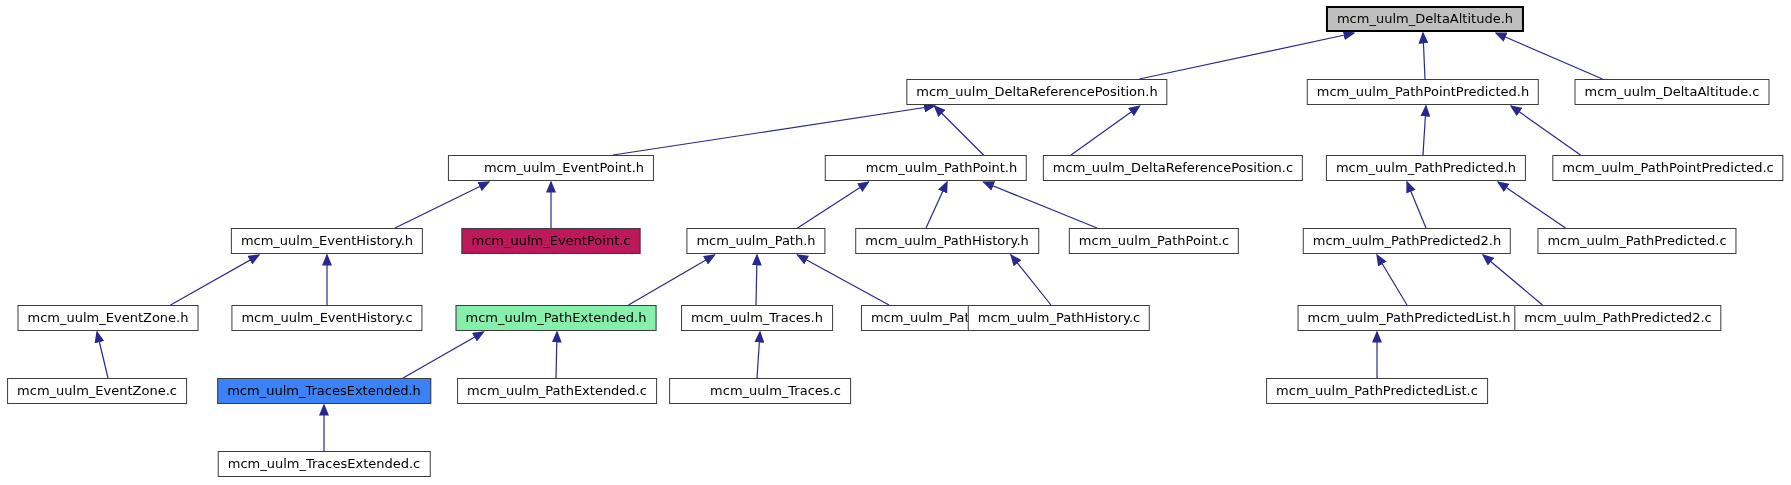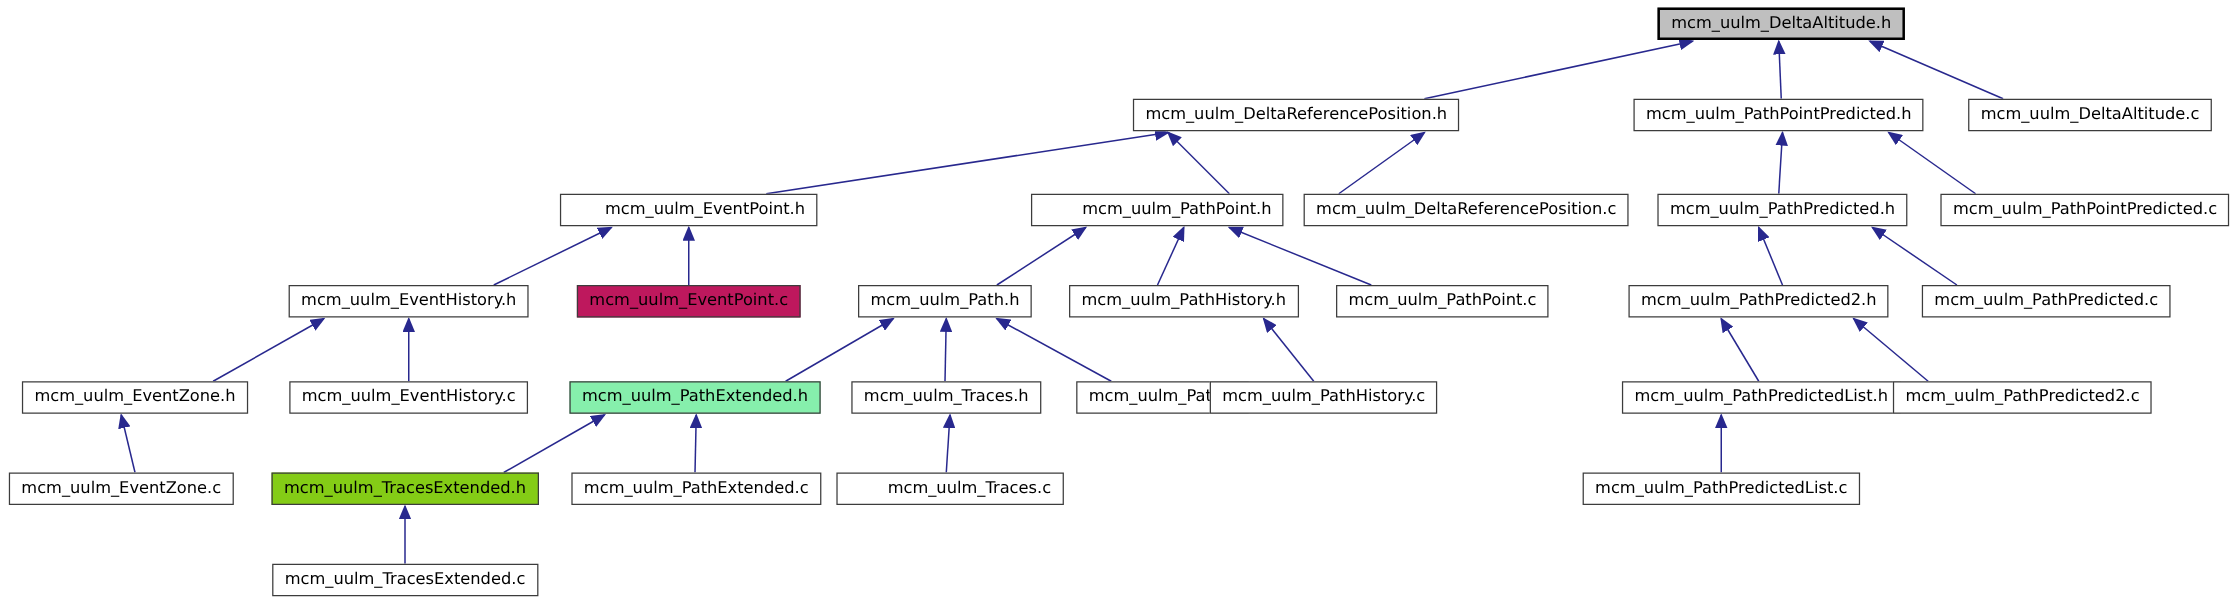--- a/index.html
+++ b/index.html
@@ -98,19 +98,19 @@
       <div class="node" style="left: 1637px; top: 228px; background: rgb(255, 255, 255);">mcm_uulm_PathPredicted.c</div>
       <div class="node" style="left: 108px; top: 305px; background: rgb(255, 255, 255);">mcm_uulm_EventZone.h</div>
       <div class="node" style="left: 327px; top: 305px; background: rgb(255, 255, 255);">mcm_uulm_EventHistory.c</div>
       <div class="node" style="left: 556px; top: 305px; background: #86efac;">mcm_uulm_PathExtended.h</div>
       <div class="node" style="left: 757px; top: 305px; background: rgb(255, 255, 255);">mcm_uulm_Traces.h</div>
       <div class="node" style="left: 930px; top: 305px; background: rgb(255, 255, 255);">mcm_uulm_Path.c</div>
       <div class="node" style="left: 1059px; top: 305px; background: rgb(255, 255, 255);">mcm_uulm_PathHistory.c</div>
       <div class="node" style="left: 1377px; top: 305px; background: rgb(255, 255, 255); margin-left: 32px;">mcm_uulm_PathPredictedList.h</div>
       <div class="node" style="left: 1618px; top: 305px; background: rgb(255, 255, 255);">mcm_uulm_PathPredicted2.c</div>
       <div class="node" style="left: 97px; top: 378px; background: rgb(255, 255, 255);">mcm_uulm_EventZone.c</div>
-      <div class="node" style="left: 324px; top: 378px; background: #84cc16;">mcm_uulm_TracesExtended.h</div>
+      <div class="node" style="left: 324px; top: 378px; background: #3b82f6;">mcm_uulm_TracesExtended.h</div>
       <div class="node" style="left: 557px; top: 378px; background: rgb(255, 255, 255);">mcm_uulm_PathExtended.c</div>
       <div class="node" style="left: 760px; top: 378px; background: rgb(255, 255, 255); padding-left: 40px;">mcm_uulm_Traces.c</div>
       <div class="node" style="left: 1377px; top: 378px; background: rgb(255, 255, 255);">mcm_uulm_PathPredictedList.c</div>
       <div class="node" style="left: 324px; top: 451px; background: rgb(255, 255, 255);">mcm_uulm_TracesExtended.c</div>
     </div>
 </div>
 
 </body></html>

